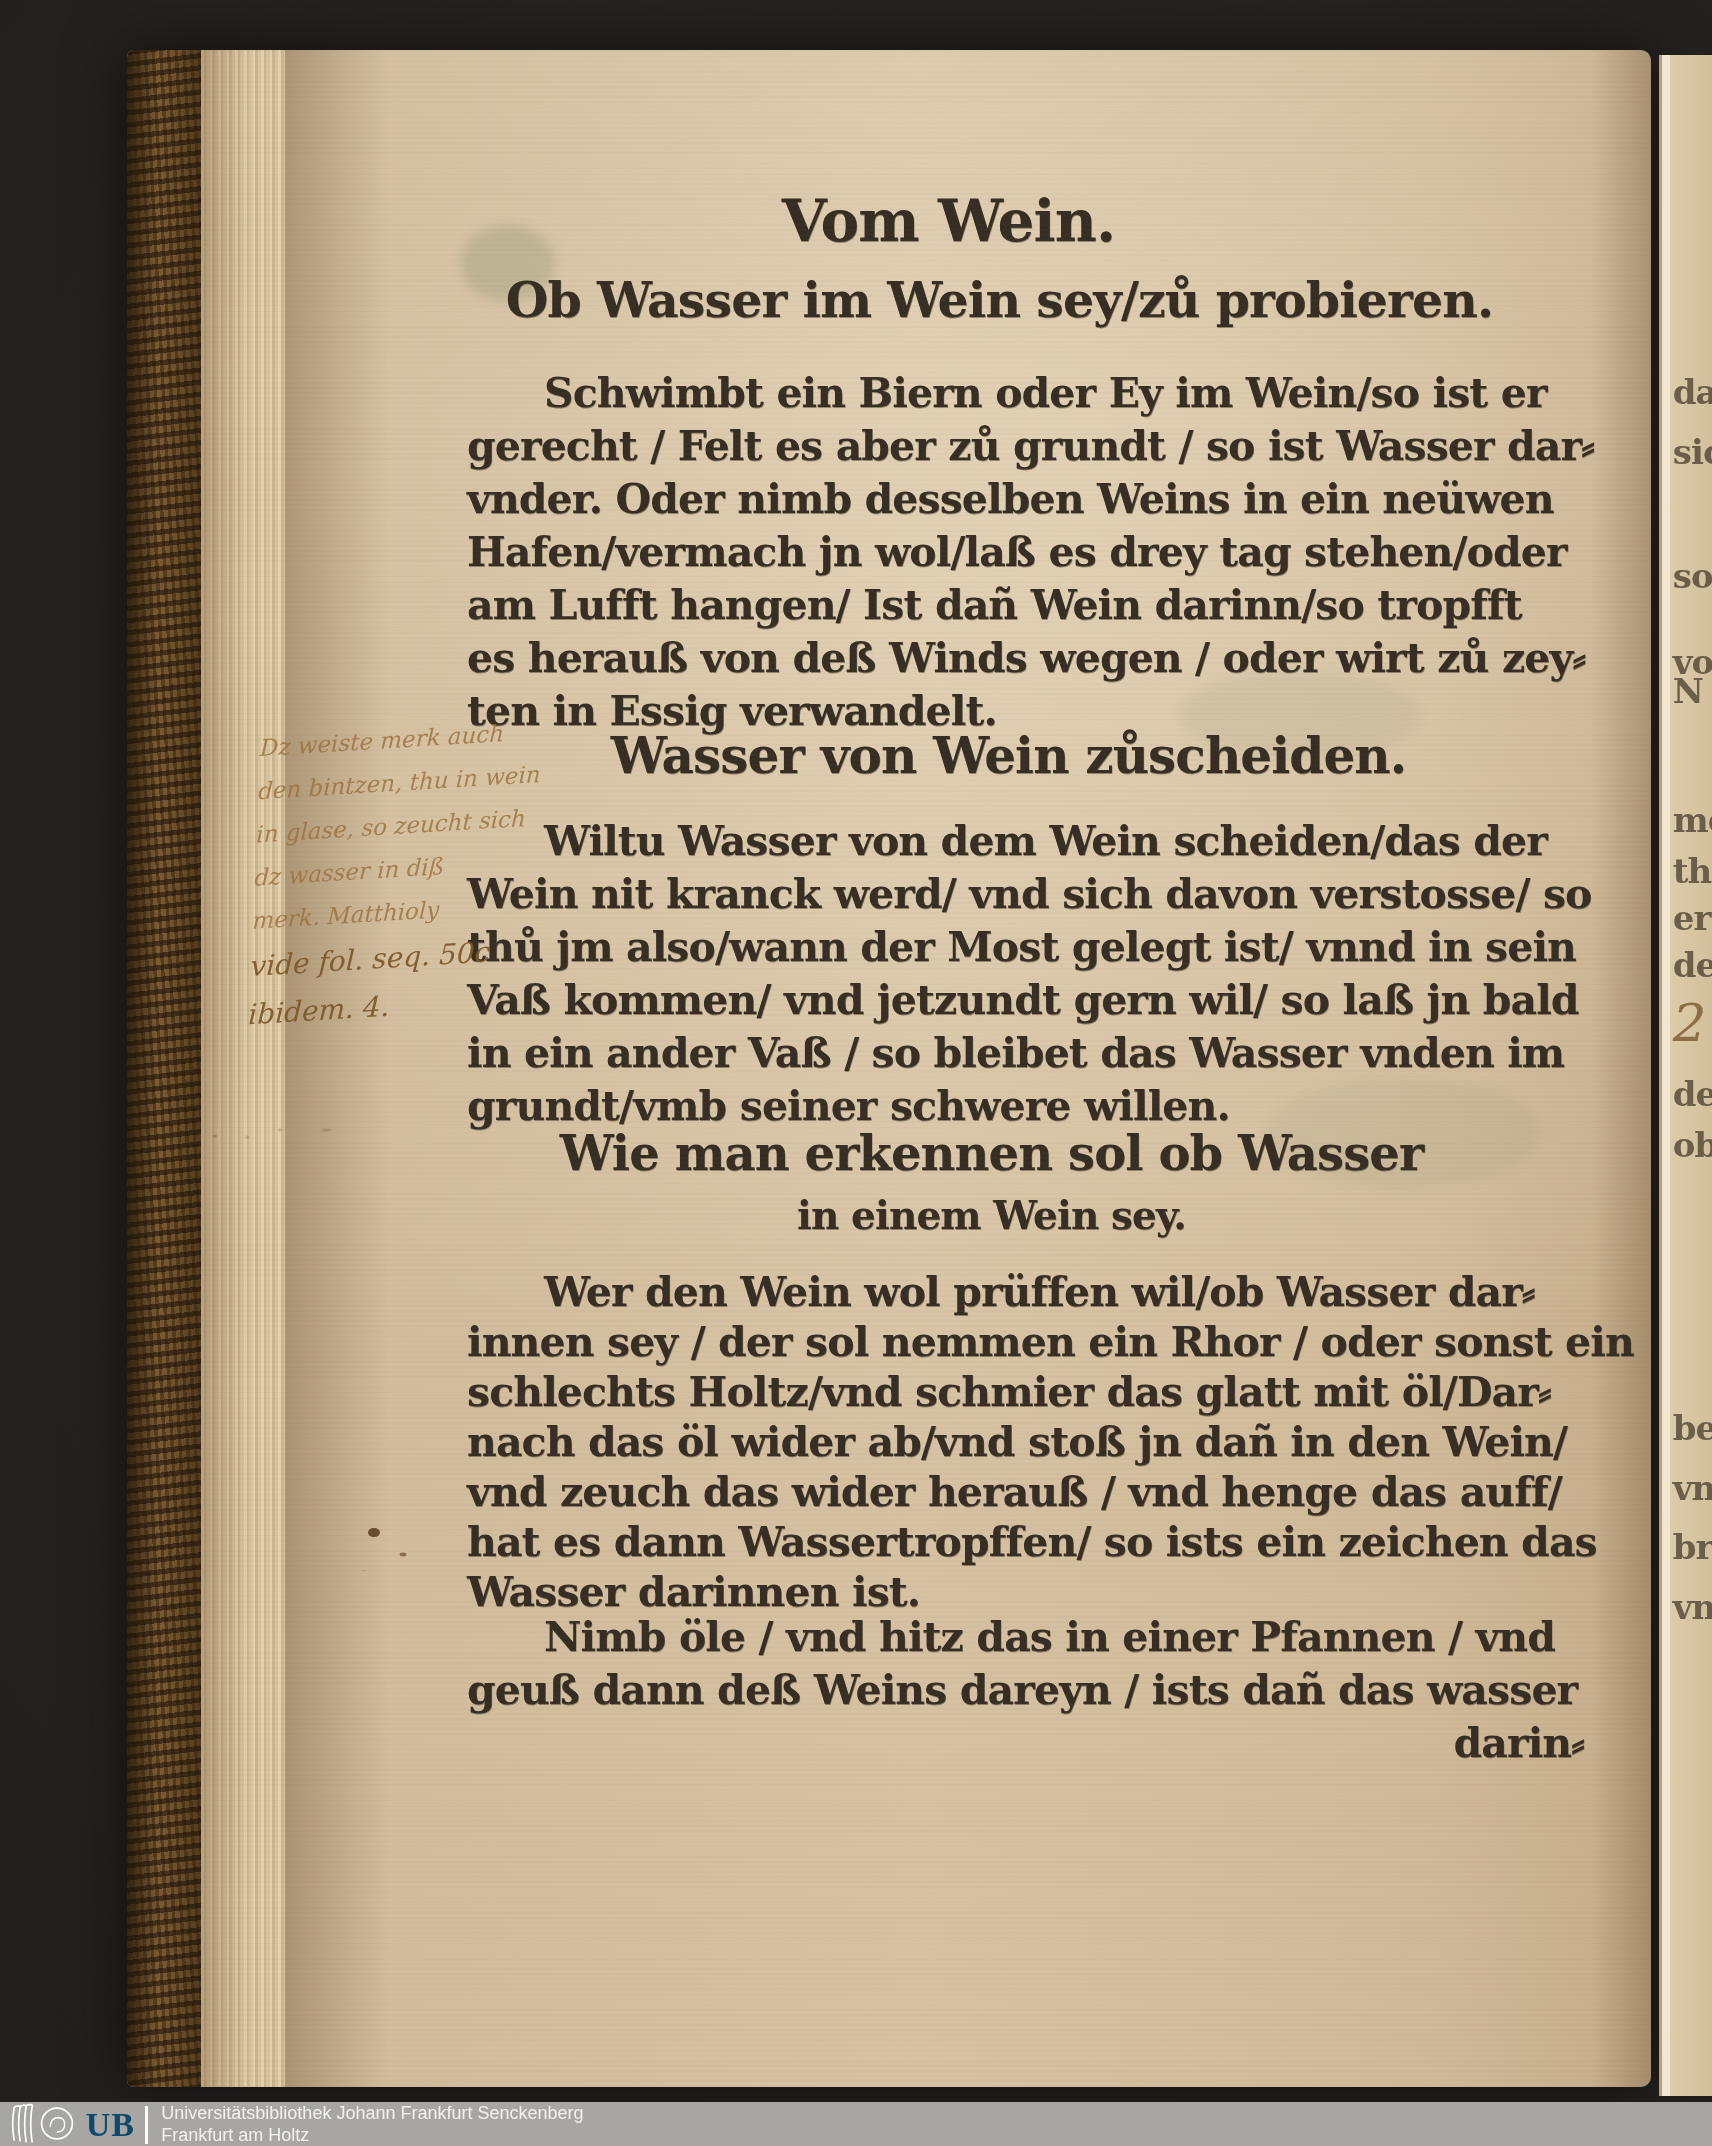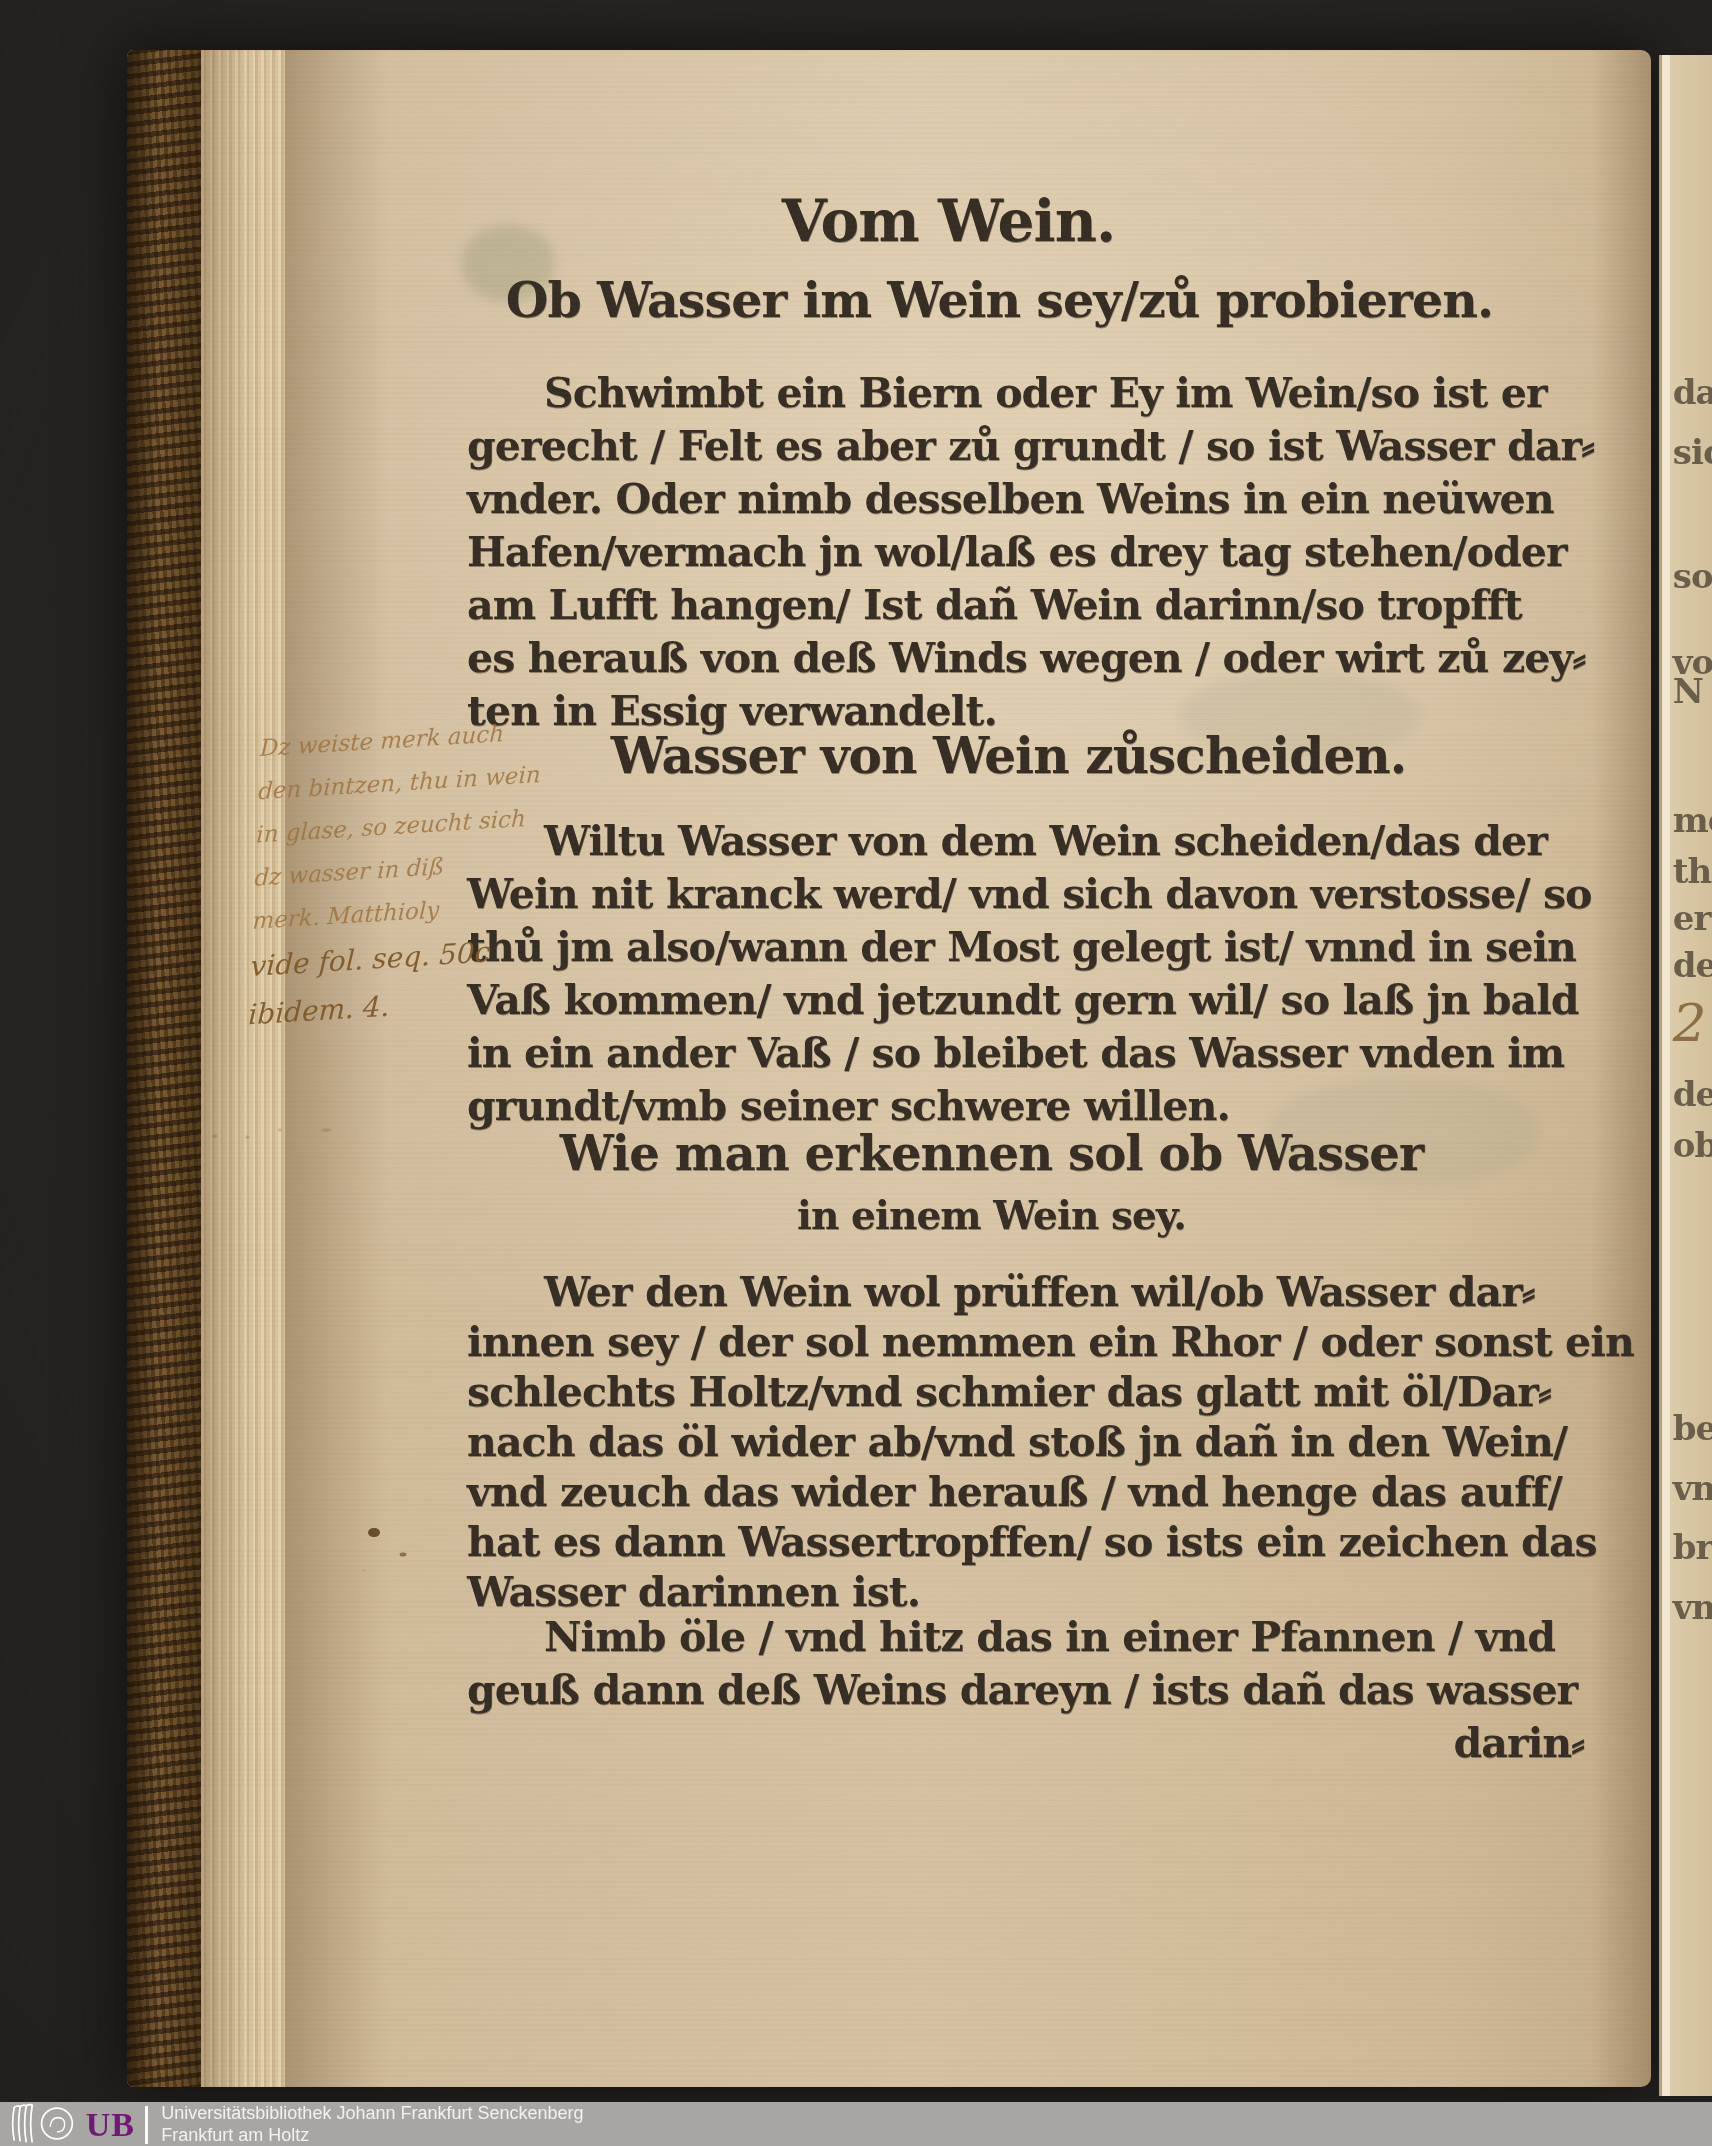--- a/index.html
+++ b/index.html
@@ -77,21 +77,21 @@
   .next-page{position:absolute;left:1659px;top:47px;width:53px;height:2041px;overflow:hidden;
         background:linear-gradient(90deg,#b79f7d 0 3.4px,#f0e7d1 3.4px 11px,#ddcca9 11px,#d2c09c 100%);margin-top:8px;}
   .next-page .frag{position:absolute;left:13.7px;font-weight:700;font-size:34px;color:rgba(74,65,50,.78);
         letter-spacing:-0.9px;white-space:nowrap;}
   .next-page .frag.hand{font-size:53px;font-style:italic;font-weight:400;color:rgba(122,88,46,.8);}
 
   
   .footer-bar{position:absolute;left:0;top:2102px;width:1712px;height:45px;background:#a8a6a3;
         display:flex;align-items:center;}
   .logo-wrap{display:flex;align-items:center;height:100%;padding-left:8.6px;}
-  .ub-text{font-family:"Liberation Serif",serif;font-weight:700;font-size:34px;color:#701a75;
+  .ub-text{font-family:"Liberation Serif",serif;font-weight:700;font-size:34px;color:#0c4a6e;
         margin-left:5.1px;letter-spacing:0.9px;}
   .logo-sep{width:2.6px;height:38px;background:#ffffff;margin-left:10.3px;}
   .footer-text{margin-left:13.7px;font-family:"Liberation Sans",sans-serif;color:#f2f1ef;
         font-size:18px;line-height:21.4px;}
 </style>
 </head>
 <body>
 
 <div class="stage">
 

